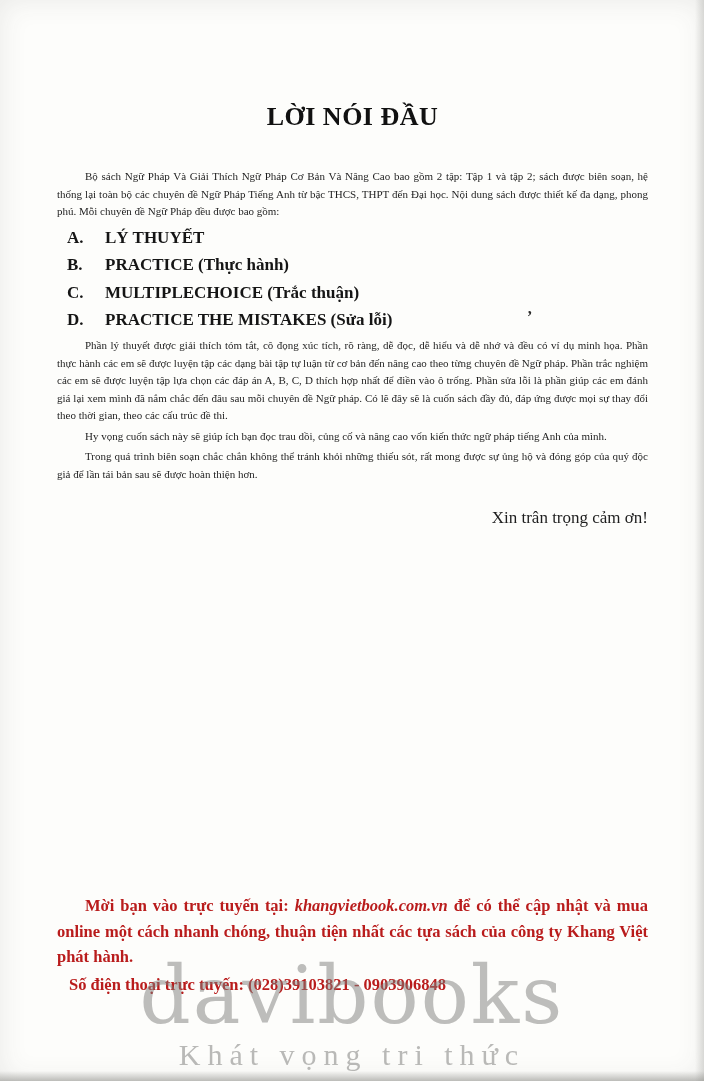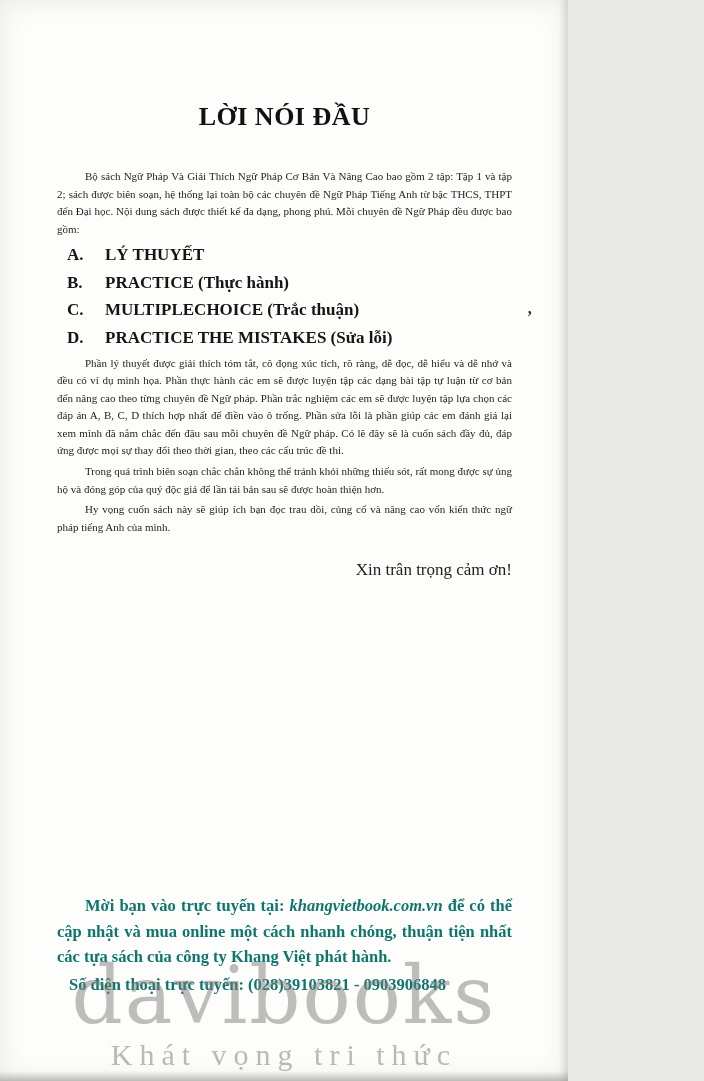--- a/index.html
+++ b/index.html
@@ -5,21 +5,21 @@
   html, body {
     margin: 0;
     padding: 0;
     width: 704px;
     height: 1081px;
     background: #e9e9e7;
     font-family: "Liberation Serif", serif;
   }
   .page {
     position: relative;
-    width: 568px;
+    width: 704px;
     height: 1081px;
     background: #fdfdfb;
     overflow: hidden;
     color: #1c1c1c;
     box-shadow: inset 0 0 28px rgba(60,60,55,0.10);
   }
   .edge-bottom {
     position: absolute;
     left: 0; right: 0; bottom: 0;
     height: 10px;
@@ -73,21 +73,21 @@
     text-align: right;
     color: #1e1e1e;
   }
   .footer {
     position: absolute;
     top: 893px;
     left: 57px;
     right: 56px;
     font-size: 16.5px;
     font-weight: bold;
-    color: #0f766e;
+    color: #b91c1c;
     line-height: 1.55;
   }
   .footer .footer-main {
     margin: 0;
     text-align: justify;
     text-indent: 28px;
   }
   .footer .url { font-style: italic; }
   .footer .footer-phone {
     margin: 2px 0 0 12px;
@@ -149,22 +149,22 @@
         <span class="lbl">C.</span>
         <span class="txt">MULTIPLECHOICE (Trắc thuận)</span>
       </div>
       <div class="row">
         <span class="lbl">D.</span>
         <span class="txt">PRACTICE THE MISTAKES (Sửa lỗi)</span>
       </div>
     </div>
 
     <p class="para">Phần lý thuyết được giải thích tóm tắt, cô đọng xúc tích, rõ ràng, dễ đọc, dễ hiểu và dễ nhớ và đều có ví dụ minh họa. Phần thực hành các em sẽ được luyện tập các dạng bài tập tự luận từ cơ bản đến nâng cao theo từng chuyên đề Ngữ pháp. Phần trắc nghiệm các em sẽ được luyện tập lựa chọn các đáp án A, B, C, D thích hợp nhất để điền vào ô trống. Phần sửa lỗi là phần giúp các em đánh giá lại xem mình đã nắm chắc đến đâu sau mỗi chuyên đề Ngữ pháp. Có lẽ đây sẽ là cuốn sách đầy đủ, đáp ứng được mọi sự thay đổi theo thời gian, theo các cấu trúc đề thi.</p>
+    <p class="para">Hy vọng cuốn sách này sẽ giúp ích bạn đọc trau dồi, củng cố và nâng cao vốn kiến thức ngữ pháp tiếng Anh của mình.</p>
     <p class="para">Trong quá trình biên soạn chắc chắn không thể tránh khỏi những thiếu sót, rất mong được sự ủng hộ và đóng góp của quý độc giả để lần tái bản sau sẽ được hoàn thiện hơn.</p>
-    <p class="para">Hy vọng cuốn sách này sẽ giúp ích bạn đọc trau dồi, củng cố và nâng cao vốn kiến thức ngữ pháp tiếng Anh của mình.</p>
 
     <p class="signoff">Xin trân trọng cảm ơn!</p>
   </div>
 
   <span class="scan-mark">’</span>
 
   <div class="footer">
     <p class="footer-main"><span>Mời bạn vào trực tuyến tại: </span><span class="url">khangvietbook.com.vn</span><span> để có thể cập nhật và mua online một cách nhanh chóng, thuận tiện nhất các tựa sách của công ty Khang Việt phát hành.</span></p>
     <p class="footer-phone">Số điện thoại trực tuyến: (028)39103821 - 0903906848</p>
   </div>

